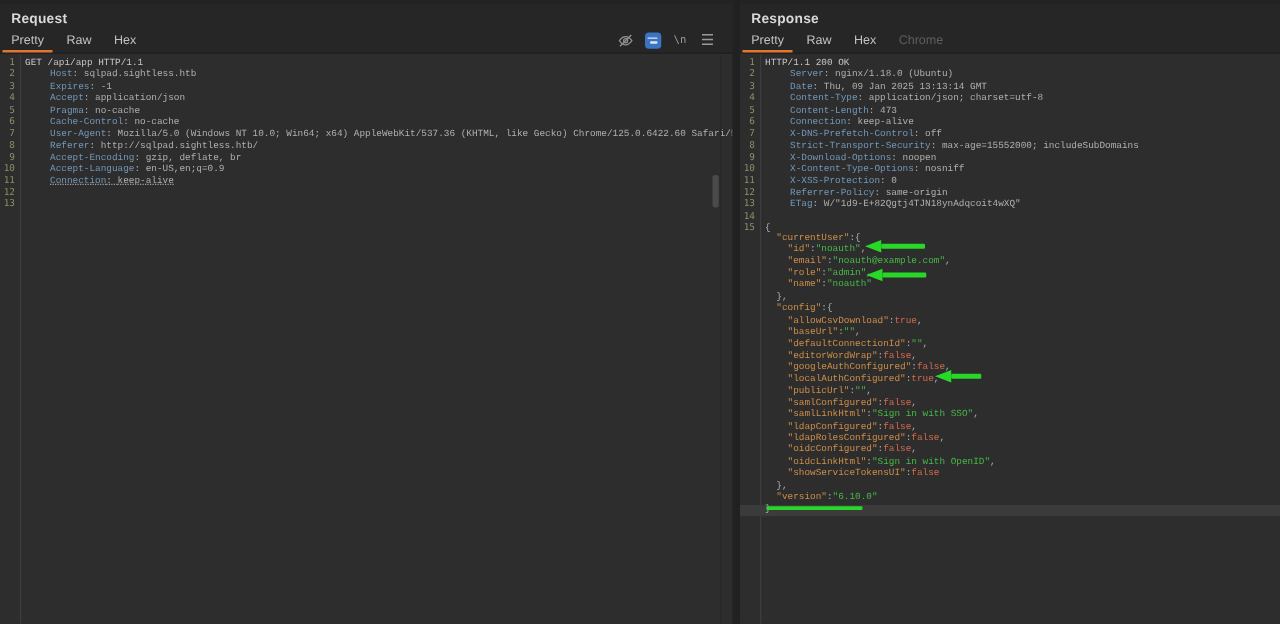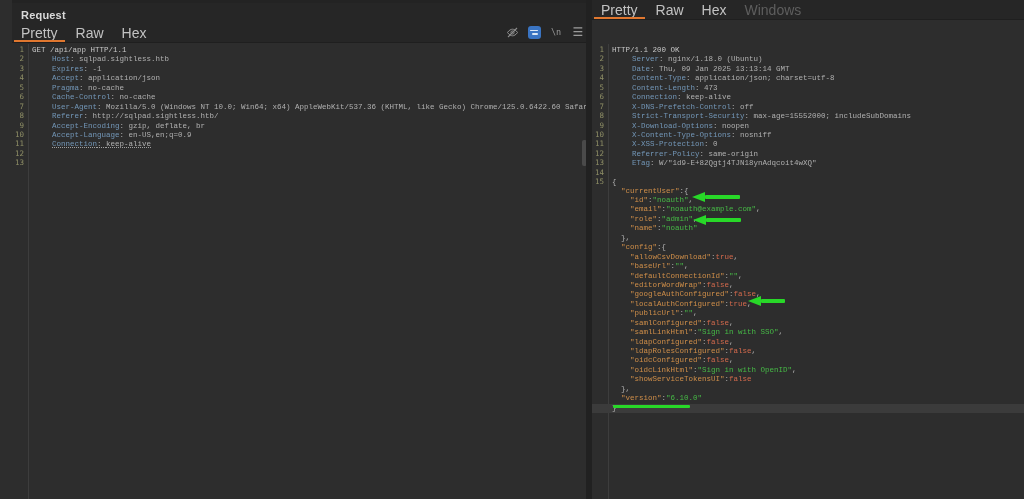--- a/index.html
+++ b/index.html
@@ -4,36 +4,36 @@
 <style>
   * { margin:0; padding:0; box-sizing:border-box; }
   html,body { width:1024px; height:499px; }
   body {
     background:#2d2d2d;
     font-family:"Liberation Sans", sans-serif;
     position:relative; overflow:hidden;
     -webkit-font-smoothing:antialiased;
   }
   .panel { position:absolute; top:0; bottom:0; background:#2d2d2d; overflow:hidden; }
-  #request-panel { left:12px; width:586px; }
+  #request-panel { left:0; width:586px; }
   #response-panel { left:592px; right:0; }
   #splitter { position:absolute; left:586px; width:6px; top:0; bottom:0; background:#212121; }
 
   .panel-header {
     height:23px; background:#262626; display:flex; align-items:flex-end;
     padding:0 0 2px 9px; border-top:3px solid #232323;
   }
   .panel-title { font-size:11px; font-weight:bold; color:#d9d9d9; letter-spacing:.2px; }
 
   .tab-row {
     height:20px; background:#262626; display:flex; align-items:stretch;
     border-bottom:1px solid #1f1f1f; position:relative;
   }
   .tab {
-    font-size:14px; color:#c2c2c2; padding:0 9px; display:flex; align-items:center;
+    font-size:10px; color:#c2c2c2; padding:0 9px; display:flex; align-items:center;
     position:relative; cursor:default;
   }
   .tab.active::after {
     content:""; position:absolute; left:2px; right:2px; bottom:0; height:2px;
     background:#e0772f;
   }
   .tab.disabled { color:#5e5e5e; }
 
   .toolbar { position:absolute; right:13px; top:25px; display:flex; gap:8px; align-items:center; height:14px; }
   .tb-icon { width:14px; height:13px; display:flex; align-items:center; justify-content:center; }
@@ -113,25 +113,28 @@
     <div class="gutter-sep"></div>
     <div class="code" id="request-code"><div class="row"><span class="ln">1</span><span class="txt"><span class="c-plain">GET /api/app HTTP/1.1</span></span></div><div class="row"><span class="ln">2</span><span class="txt"><span class="c-hdr">Host</span><span class="c-pun">: </span><span class="c-val">sqlpad.sightless.htb</span></span></div><div class="row"><span class="ln">3</span><span class="txt"><span class="c-hdr">Expires</span><span class="c-pun">: </span><span class="c-val">-1</span></span></div><div class="row"><span class="ln">4</span><span class="txt"><span class="c-hdr">Accept</span><span class="c-pun">: </span><span class="c-val">application/json</span></span></div><div class="row"><span class="ln">5</span><span class="txt"><span class="c-hdr">Pragma</span><span class="c-pun">: </span><span class="c-val">no-cache</span></span></div><div class="row"><span class="ln">6</span><span class="txt"><span class="c-hdr">Cache-Control</span><span class="c-pun">: </span><span class="c-val">no-cache</span></span></div><div class="row"><span class="ln">7</span><span class="txt"><span class="c-hdr">User-Agent</span><span class="c-pun">: </span><span class="c-val">Mozilla/5.0 (Windows NT 10.0; Win64; x64) AppleWebKit/537.36 (KHTML, like Gecko) Chrome/125.0.6422.60 Safari/537.36</span></span></div><div class="row"><span class="ln">8</span><span class="txt"><span class="c-hdr">Referer</span><span class="c-pun">: </span><span class="c-val">http://sqlpad.sightless.htb/</span></span></div><div class="row"><span class="ln">9</span><span class="txt"><span class="c-hdr">Accept-Encoding</span><span class="c-pun">: </span><span class="c-val">gzip, deflate, br</span></span></div><div class="row"><span class="ln">10</span><span class="txt"><span class="c-hdr">Accept-Language</span><span class="c-pun">: </span><span class="c-val">en-US,en;q=0.9</span></span></div><div class="row u-dotted"><span class="ln">11</span><span class="txt"><span class="c-hdr">Connection</span><span class="c-pun">: </span><span class="c-val">keep-alive</span></span></div><div class="row"><span class="ln">12</span><span class="txt"></span></div><div class="row"><span class="ln">13</span><span class="txt"></span></div></div>
   </div>
   <div class="scroll-thumb"></div>
   <div class="scroll-track-line"></div>
 </div>
 
 <div id="splitter"></div>
 
 <div class="panel" id="response-panel">
+  <div class="panel-header">
+    <span class="panel-title">Response</span>
+  </div>
   <div class="tab-row">
     <div class="tab active">Pretty</div>
     <div class="tab">Raw</div>
     <div class="tab">Hex</div>
-    <div class="tab disabled">Windows</div>
+    <div class="tab disabled">Chrome</div>
   </div>
   <div class="editor">
     <div class="gutter-sep"></div>
     <div class="code" id="response-code"><div class="row"><span class="ln">1</span><span class="txt"><span class="c-plain">HTTP/1.1 200 OK</span></span></div><div class="row"><span class="ln">2</span><span class="txt"><span class="c-hdr">Server</span><span class="c-pun">: </span><span class="c-val">nginx/1.18.0 (Ubuntu)</span></span></div><div class="row"><span class="ln">3</span><span class="txt"><span class="c-hdr">Date</span><span class="c-pun">: </span><span class="c-val">Thu, 09 Jan 2025 13:13:14 GMT</span></span></div><div class="row"><span class="ln">4</span><span class="txt"><span class="c-hdr">Content-Type</span><span class="c-pun">: </span><span class="c-val">application/json; charset=utf-8</span></span></div><div class="row"><span class="ln">5</span><span class="txt"><span class="c-hdr">Content-Length</span><span class="c-pun">: </span><span class="c-val">473</span></span></div><div class="row"><span class="ln">6</span><span class="txt"><span class="c-hdr">Connection</span><span class="c-pun">: </span><span class="c-val">keep-alive</span></span></div><div class="row"><span class="ln">7</span><span class="txt"><span class="c-hdr">X-DNS-Prefetch-Control</span><span class="c-pun">: </span><span class="c-val">off</span></span></div><div class="row"><span class="ln">8</span><span class="txt"><span class="c-hdr">Strict-Transport-Security</span><span class="c-pun">: </span><span class="c-val">max-age=15552000; includeSubDomains</span></span></div><div class="row"><span class="ln">9</span><span class="txt"><span class="c-hdr">X-Download-Options</span><span class="c-pun">: </span><span class="c-val">noopen</span></span></div><div class="row"><span class="ln">10</span><span class="txt"><span class="c-hdr">X-Content-Type-Options</span><span class="c-pun">: </span><span class="c-val">nosniff</span></span></div><div class="row"><span class="ln">11</span><span class="txt"><span class="c-hdr">X-XSS-Protection</span><span class="c-pun">: </span><span class="c-val">0</span></span></div><div class="row"><span class="ln">12</span><span class="txt"><span class="c-hdr">Referrer-Policy</span><span class="c-pun">: </span><span class="c-val">same-origin</span></span></div><div class="row"><span class="ln">13</span><span class="txt"><span class="c-hdr">ETag</span><span class="c-pun">: </span><span class="c-val">W/"1d9-E+82Qgtj4TJN18ynAdqcoit4wXQ"</span></span></div><div class="row"><span class="ln">14</span><span class="txt"></span></div><div class="row"><span class="ln">15</span><span class="txt"><span class="c-pun">{</span></span></div><div class="row"><span class="ln"></span><span class="txt"><span class="c-pun">  </span><span class="c-key">"currentUser"</span><span class="c-pun">:{</span></span></div><div class="row"><span class="ln"></span><span class="txt"><span class="c-pun">    </span><span class="c-key">"id"</span><span class="c-pun">:</span><span class="c-str">"noauth"</span><span class="c-pun">,</span></span></div><div class="row"><span class="ln"></span><span class="txt"><span class="c-pun">    </span><span class="c-key">"email"</span><span class="c-pun">:</span><span class="c-str">"noauth@example.com"</span><span class="c-pun">,</span></span></div><div class="row"><span class="ln"></span><span class="txt"><span class="c-pun">    </span><span class="c-key">"role"</span><span class="c-pun">:</span><span class="c-str">"admin"</span><span class="c-pun">,</span></span></div><div class="row"><span class="ln"></span><span class="txt"><span class="c-pun">    </span><span class="c-key">"name"</span><span class="c-pun">:</span><span class="c-str">"noauth"</span></span></div><div class="row"><span class="ln"></span><span class="txt"><span class="c-pun">  },</span></span></div><div class="row"><span class="ln"></span><span class="txt"><span class="c-pun">  </span><span class="c-key">"config"</span><span class="c-pun">:{</span></span></div><div class="row"><span class="ln"></span><span class="txt"><span class="c-pun">    </span><span class="c-key">"allowCsvDownload"</span><span class="c-pun">:</span><span class="c-bool">true</span><span class="c-pun">,</span></span></div><div class="row"><span class="ln"></span><span class="txt"><span class="c-pun">    </span><span class="c-key">"baseUrl"</span><span class="c-pun">:</span><span class="c-str">""</span><span class="c-pun">,</span></span></div><div class="row"><span class="ln"></span><span class="txt"><span class="c-pun">    </span><span class="c-key">"defaultConnectionId"</span><span class="c-pun">:</span><span class="c-str">""</span><span class="c-pun">,</span></span></div><div class="row"><span class="ln"></span><span class="txt"><span class="c-pun">    </span><span class="c-key">"editorWordWrap"</span><span class="c-pun">:</span><span class="c-bool">false</span><span class="c-pun">,</span></span></div><div class="row"><span class="ln"></span><span class="txt"><span class="c-pun">    </span><span class="c-key">"googleAuthConfigured"</span><span class="c-pun">:</span><span class="c-bool">false</span><span class="c-pun">,</span></span></div><div class="row"><span class="ln"></span><span class="txt"><span class="c-pun">    </span><span class="c-key">"localAuthConfigured"</span><span class="c-pun">:</span><span class="c-bool">true</span><span class="c-pun">,</span></span></div><div class="row"><span class="ln"></span><span class="txt"><span class="c-pun">    </span><span class="c-key">"publicUrl"</span><span class="c-pun">:</span><span class="c-str">""</span><span class="c-pun">,</span></span></div><div class="row"><span class="ln"></span><span class="txt"><span class="c-pun">    </span><span class="c-key">"samlConfigured"</span><span class="c-pun">:</span><span class="c-bool">false</span><span class="c-pun">,</span></span></div><div class="row"><span class="ln"></span><span class="txt"><span class="c-pun">    </span><span class="c-key">"samlLinkHtml"</span><span class="c-pun">:</span><span class="c-str">"Sign in with SSO"</span><span class="c-pun">,</span></span></div><div class="row"><span class="ln"></span><span class="txt"><span class="c-pun">    </span><span class="c-key">"ldapConfigured"</span><span class="c-pun">:</span><span class="c-bool">false</span><span class="c-pun">,</span></span></div><div class="row"><span class="ln"></span><span class="txt"><span class="c-pun">    </span><span class="c-key">"ldapRolesConfigured"</span><span class="c-pun">:</span><span class="c-bool">false</span><span class="c-pun">,</span></span></div><div class="row"><span class="ln"></span><span class="txt"><span class="c-pun">    </span><span class="c-key">"oidcConfigured"</span><span class="c-pun">:</span><span class="c-bool">false</span><span class="c-pun">,</span></span></div><div class="row"><span class="ln"></span><span class="txt"><span class="c-pun">    </span><span class="c-key">"oidcLinkHtml"</span><span class="c-pun">:</span><span class="c-str">"Sign in with OpenID"</span><span class="c-pun">,</span></span></div><div class="row"><span class="ln"></span><span class="txt"><span class="c-pun">    </span><span class="c-key">"showServiceTokensUI"</span><span class="c-pun">:</span><span class="c-bool">false</span></span></div><div class="row"><span class="ln"></span><span class="txt"><span class="c-pun">  },</span></span></div><div class="row"><span class="ln"></span><span class="txt"><span class="c-pun">  </span><span class="c-key">"version"</span><span class="c-pun">:</span><span class="c-str">"6.10.0"</span></span></div><div class="row hl"><span class="ln"></span><span class="txt"><span class="c-pun">}</span></span></div></div>
   </div>
   <div id="annotation-layer">
       <div class="g-arrow" style="left: 100px; top: 192px; width: 48px;">
         <div class="head" style="border-right-color: rgb(40, 216, 40);"></div>
         <div class="shaft" style="background: rgb(40, 216, 40);"></div>
       </div>

